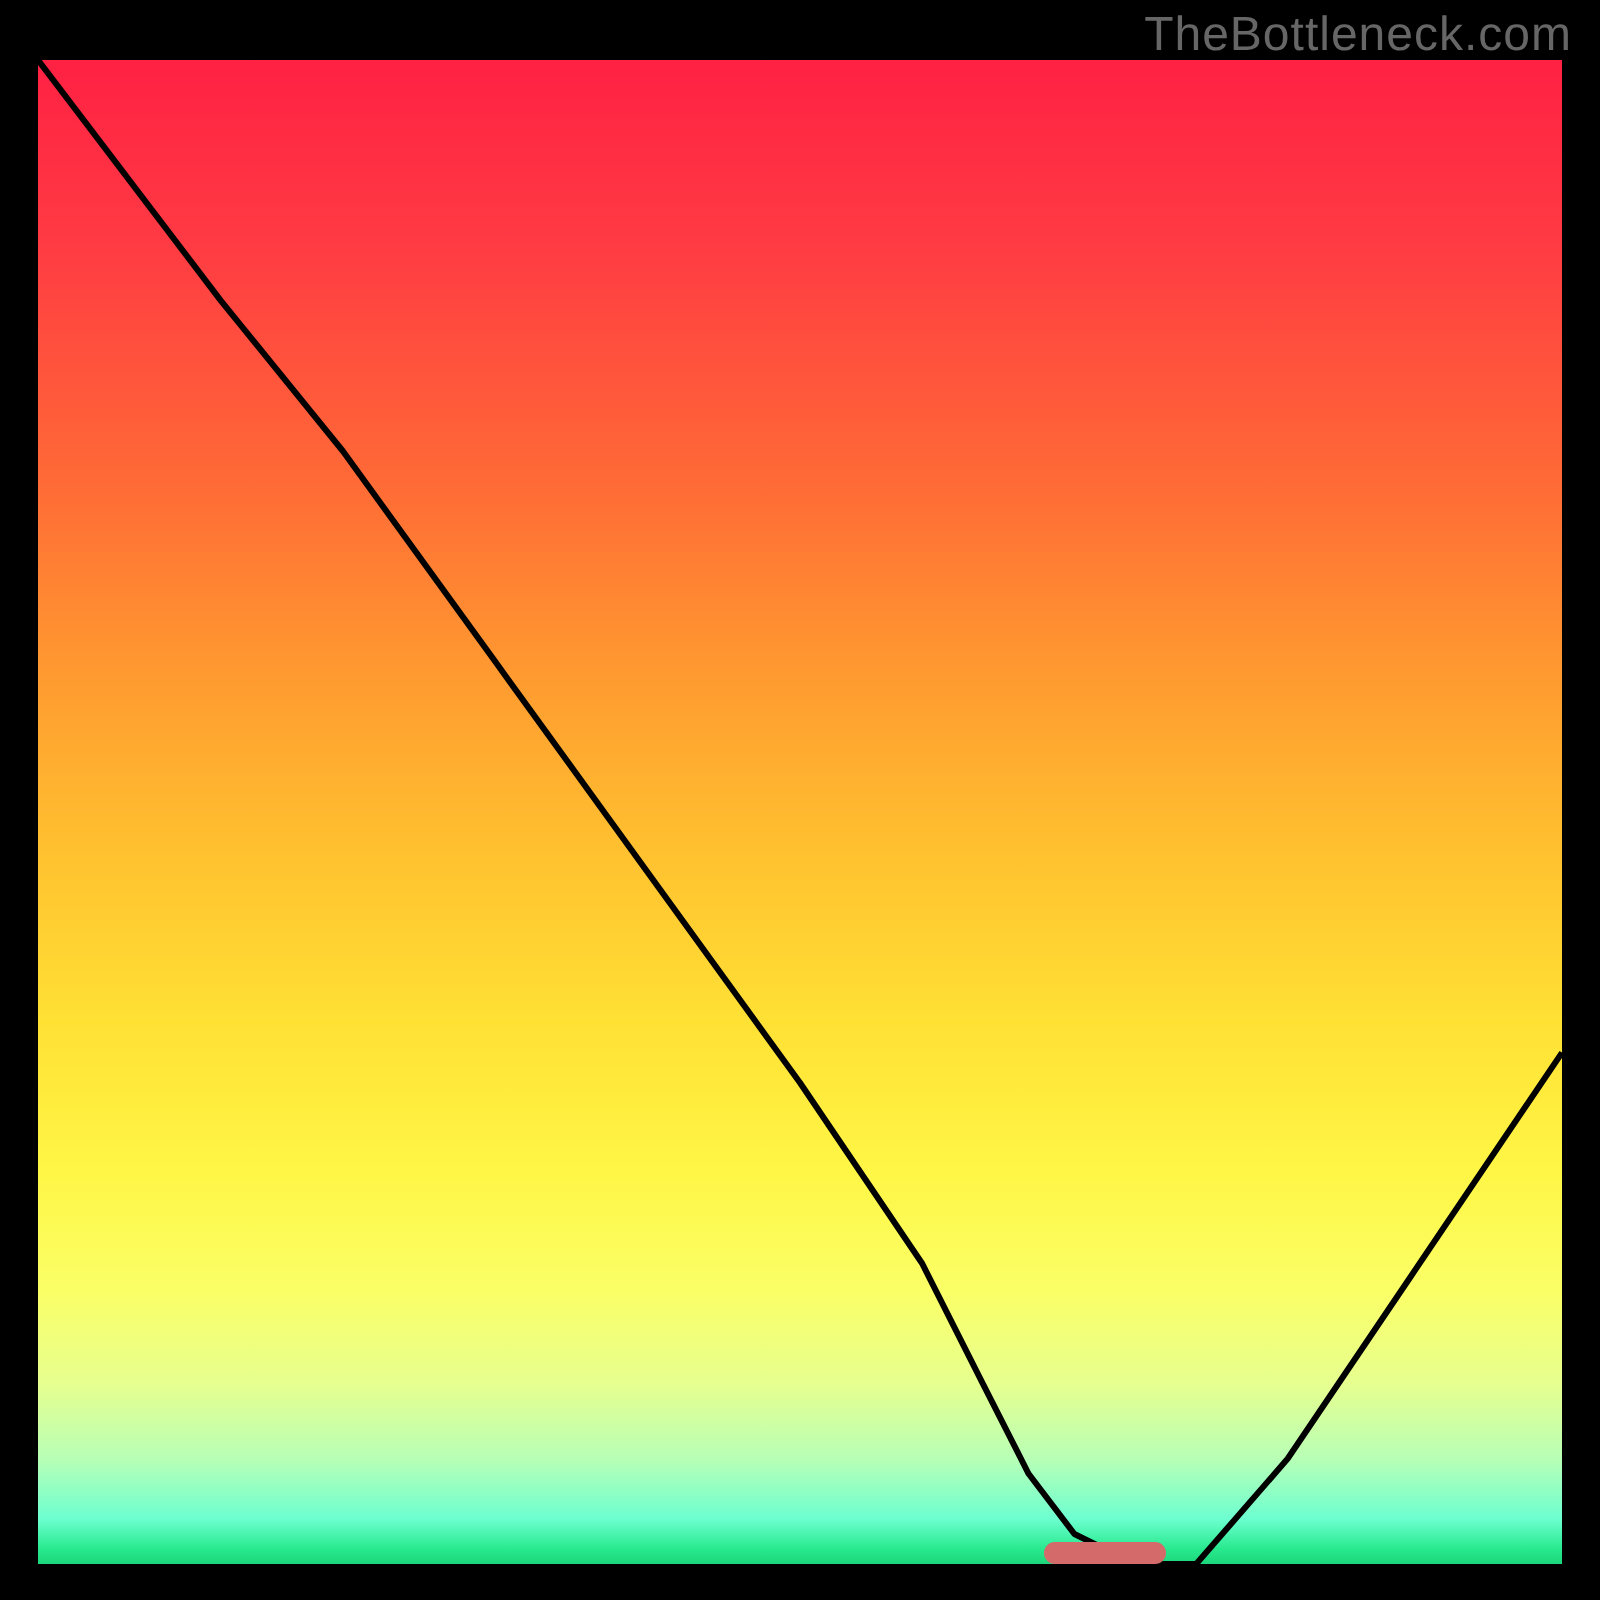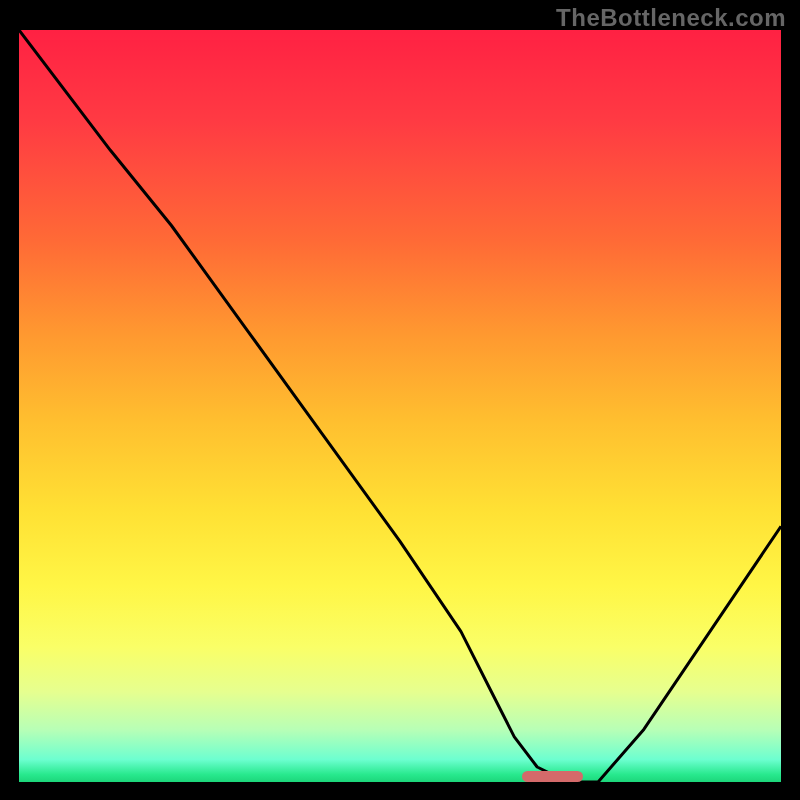--- a/index.html
+++ b/index.html
@@ -16,21 +16,21 @@
     width: 800px;
     height: 800px;
     background: #000;
   }
   .watermark {
     position: absolute;
     top: 4px;
     right: 14px;
     color: #666;
     font-size: 24px;
-    font-weight: 700;
+    font-weight: 400;
     letter-spacing: 0.5px;
     z-index: 10;
   }
   .plot {
     position: absolute;
     left: 19px;
     top: 30px;
     width: 762px;
     height: 752px;
   }

